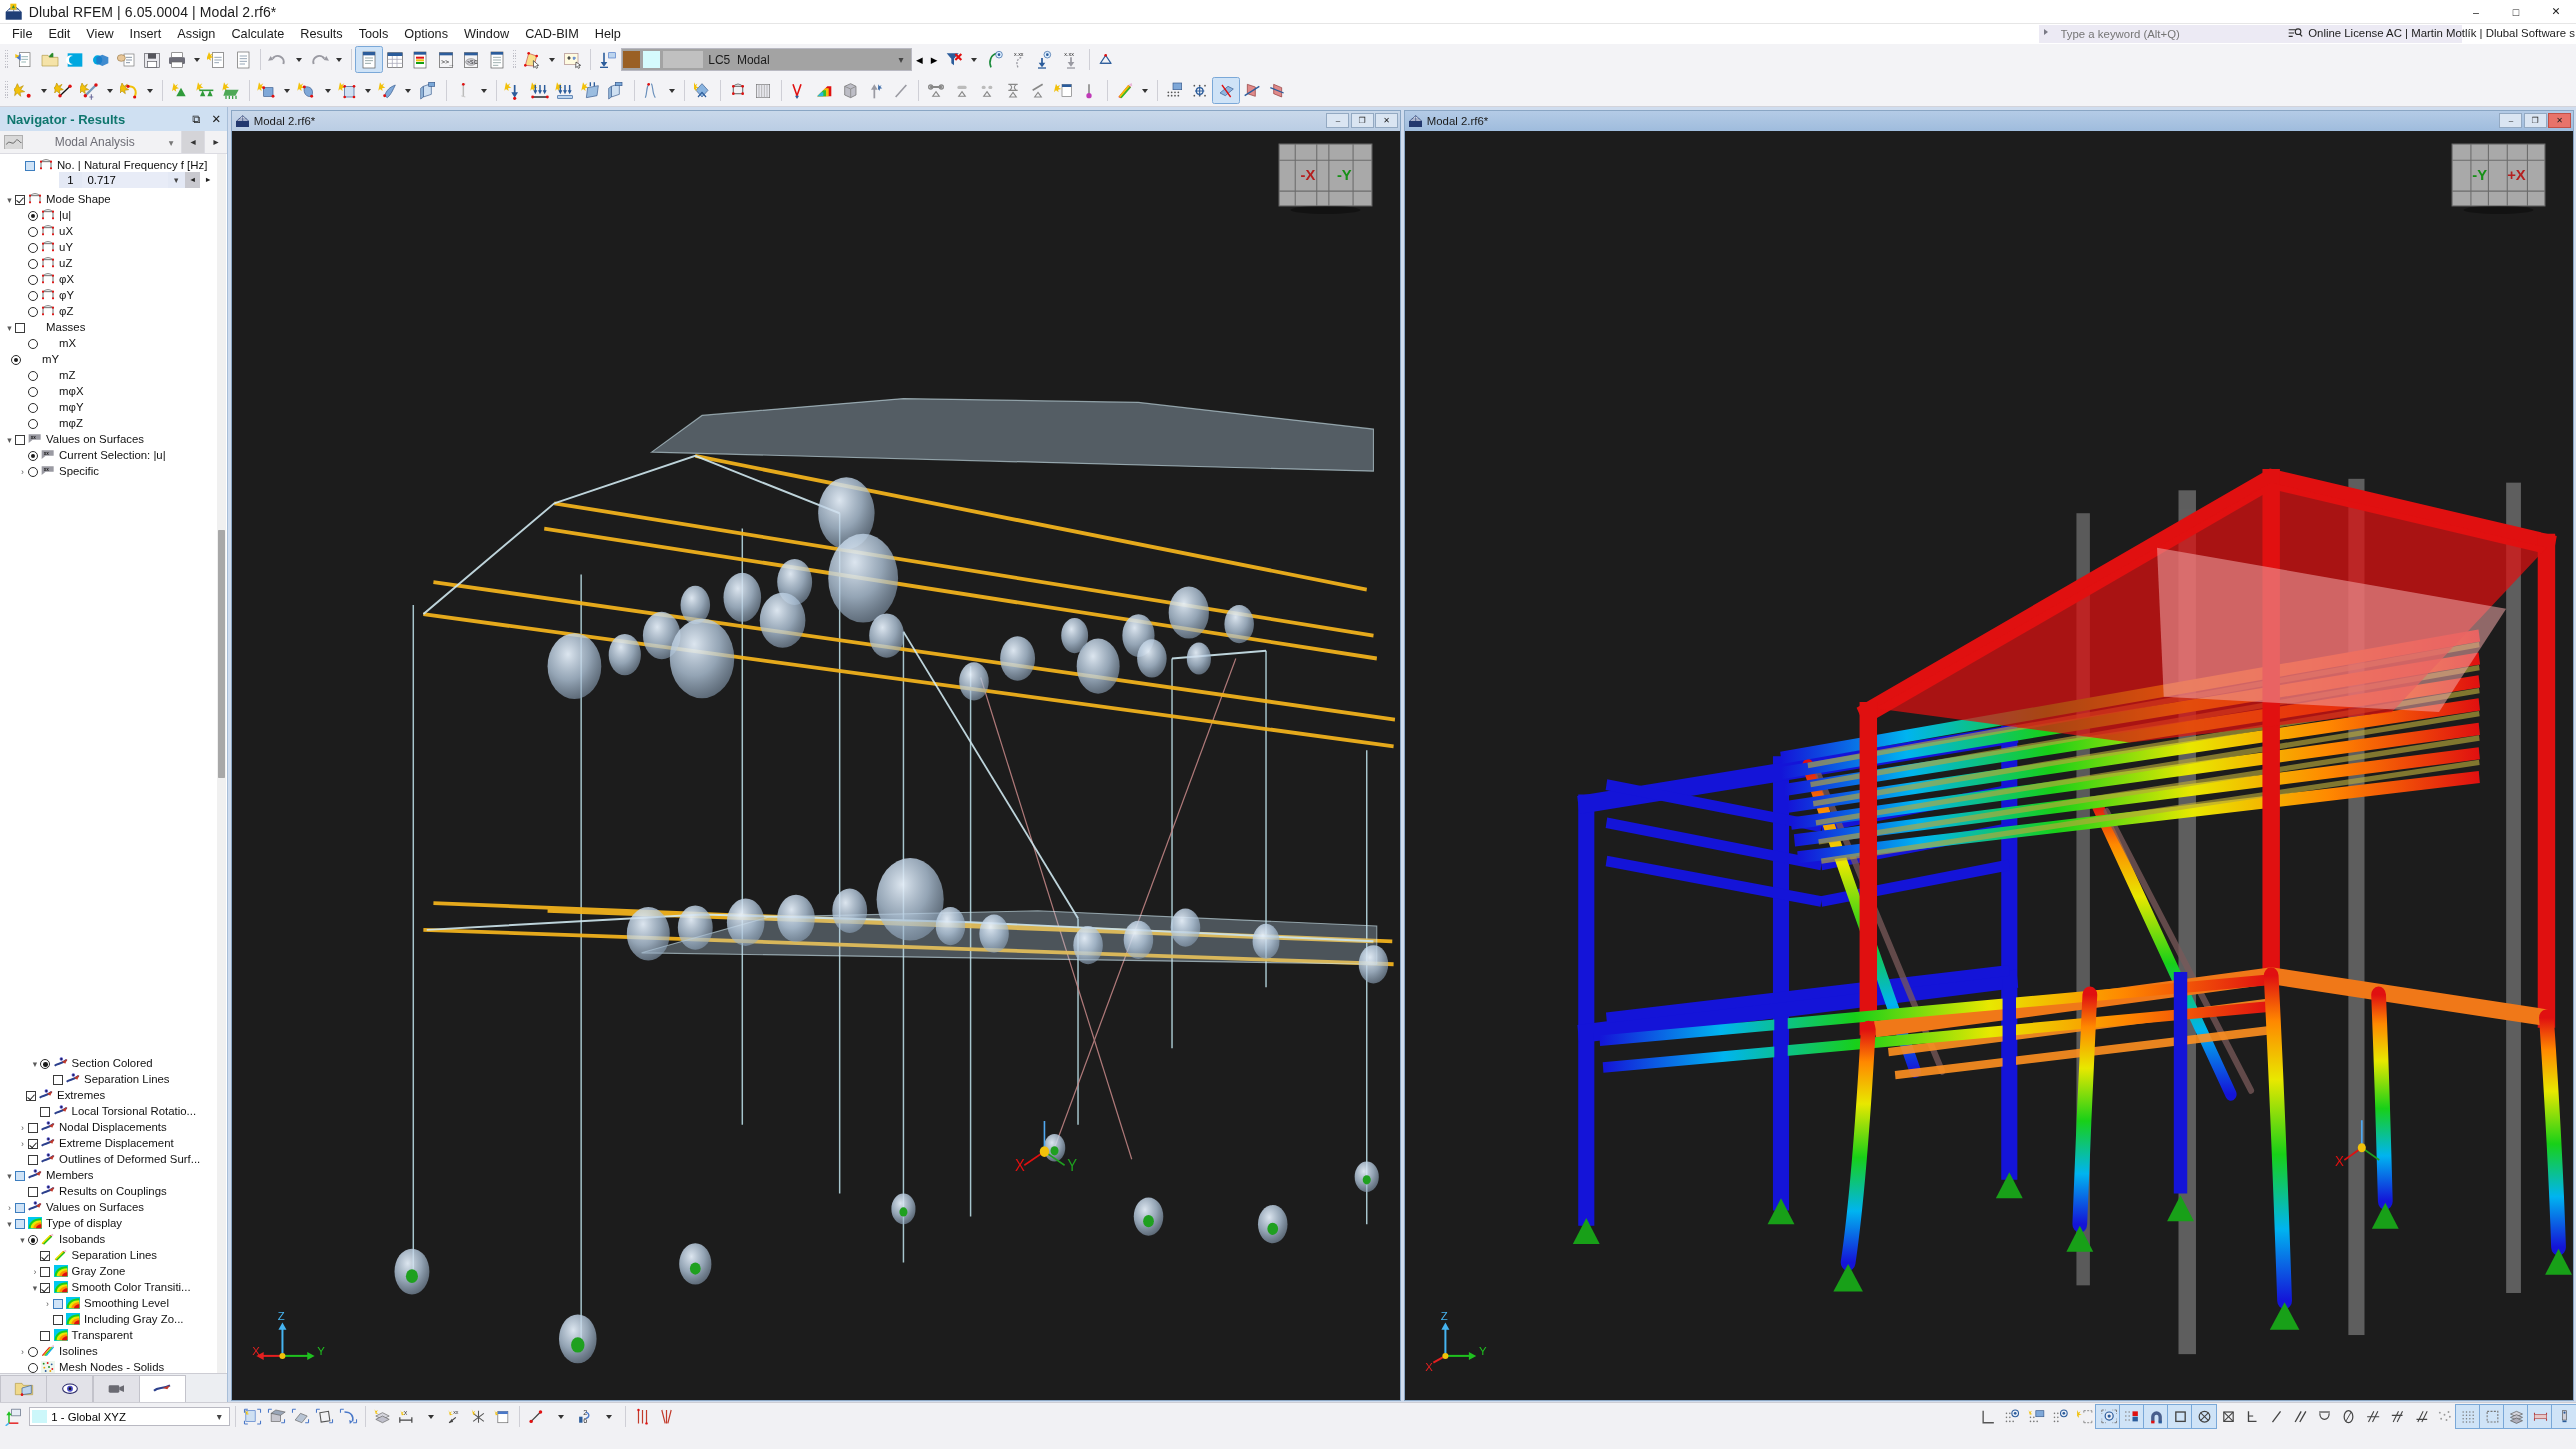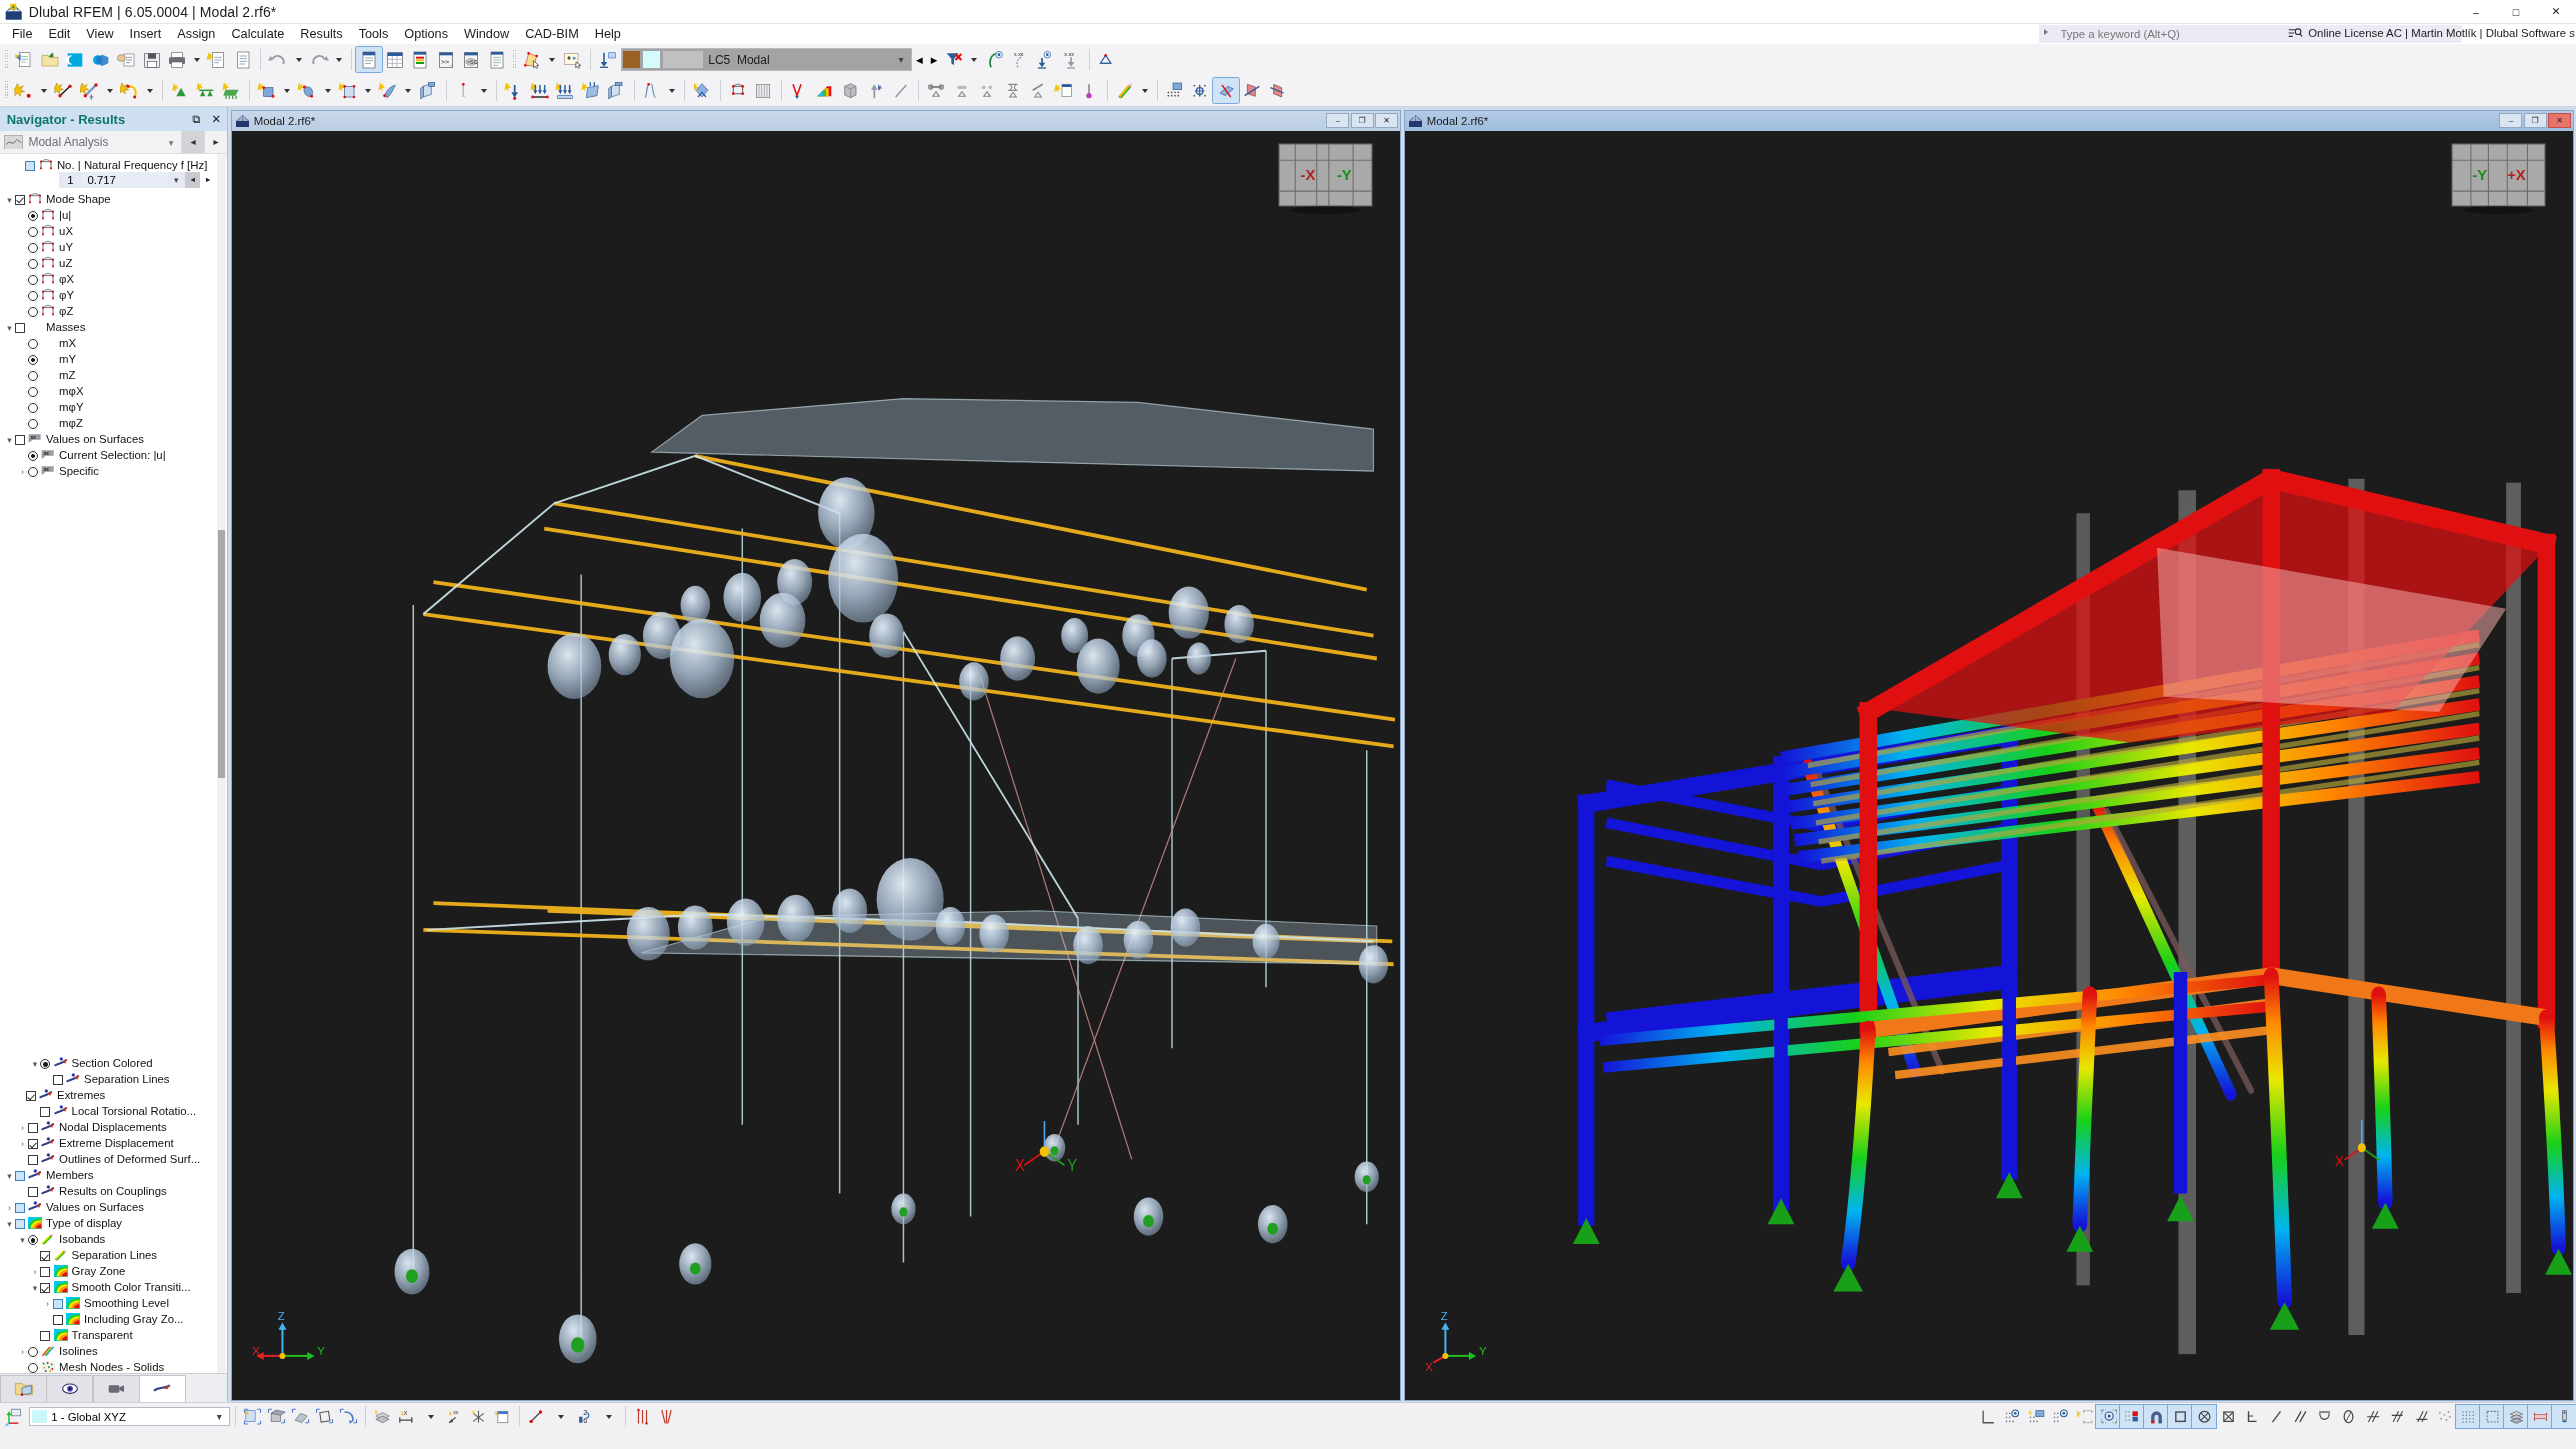--- a/index.html
+++ b/index.html
@@ -78,21 +78,21 @@
   .nav-header { height: 24px; background: #cfe0f2; display: flex; align-items: center;
                 padding: 0 4px 0 6.7px; flex: 0 0 24px; }
   .nav-header .t { font-size: 13px; font-weight: bold; color: #0f766e; }
   .nav-header .btns { margin-left: auto; display: flex; gap: 6.7px; align-items: center; }
   .nav-header .hb { font-size: 11.4px; color: #222; width: 13.4px; text-align: center; }
 
   .nav-sub { height: 23px; background: #f2f2f4; display: flex; align-items: center;
              border-bottom: 0.7px solid #dcdce2; flex: 0 0 23px; }
   .nav-sub .icn { width: 19px; height: 14.8px; margin: 0 5.4px 0 4px; background: #dedede;
                   border: 0.7px solid #b0b0b0; position: relative; flex: 0 0 19px; }
-  .nav-sub .lbl { font-size: 12px; color: #6d6d75; flex: 1 1 auto; }
+  .nav-sub .lbl { font-size: 12px; color: #6d6d75; flex: 1 1 auto; text-align: center; }
   .nav-sub .chev { font-size: 9.4px; color: #777; width: 20px; text-align: center; }
   .nav-sub .arw { width: 23px; height: 21.5px; display: flex; align-items: center; justify-content: center;
                   border-left: 0.7px solid #dcdce2; font-size: 8.7px; color: #333; }
   .nav-sub .arw.gray { background: #d4d4d8; }
 
   .nav-tree { flex: 1 1 auto; overflow: hidden; position: relative; background: #fff; padding-top: 1.3px; }
   .trow { height: 16px; display: flex; align-items: flex-end; font-size: 11.4px; color: #111; white-space: nowrap; }
   .tw { display: inline-block; width: 10.7px; text-align: center; color: #5a5a5a; font-size: 8.7px; flex: 0 0 10.7px; }
   .cb { width: 10px; height: 10px; border: 0.9px solid #3b3b3b; background: #fff; flex: 0 0 10px;
         display: inline-block; position: relative; margin-right: 3.4px; }
@@ -1076,21 +1076,21 @@
               <span class="cb"></span>
               <span class="ti"></span>
               <span class="tlabel">Masses</span>
             </div>
             <div class="trow" style="padding-left:17px">
               <span class="tw"></span>
               <span class="rb"></span>
               <span class="ti"></span>
               <span class="tlabel">mX</span>
             </div>
-            <div class="trow" style="padding-left:17px">
+            <div class="trow" style="">
               <span class="tw"></span>
               <span class="rb on"></span>
               <span class="ti"></span>
               <span class="tlabel">mY</span>
             </div>
             <div class="trow" style="padding-left:17px">
               <span class="tw"></span>
               <span class="rb"></span>
               <span class="ti"></span>
               <span class="tlabel">mZ</span>

